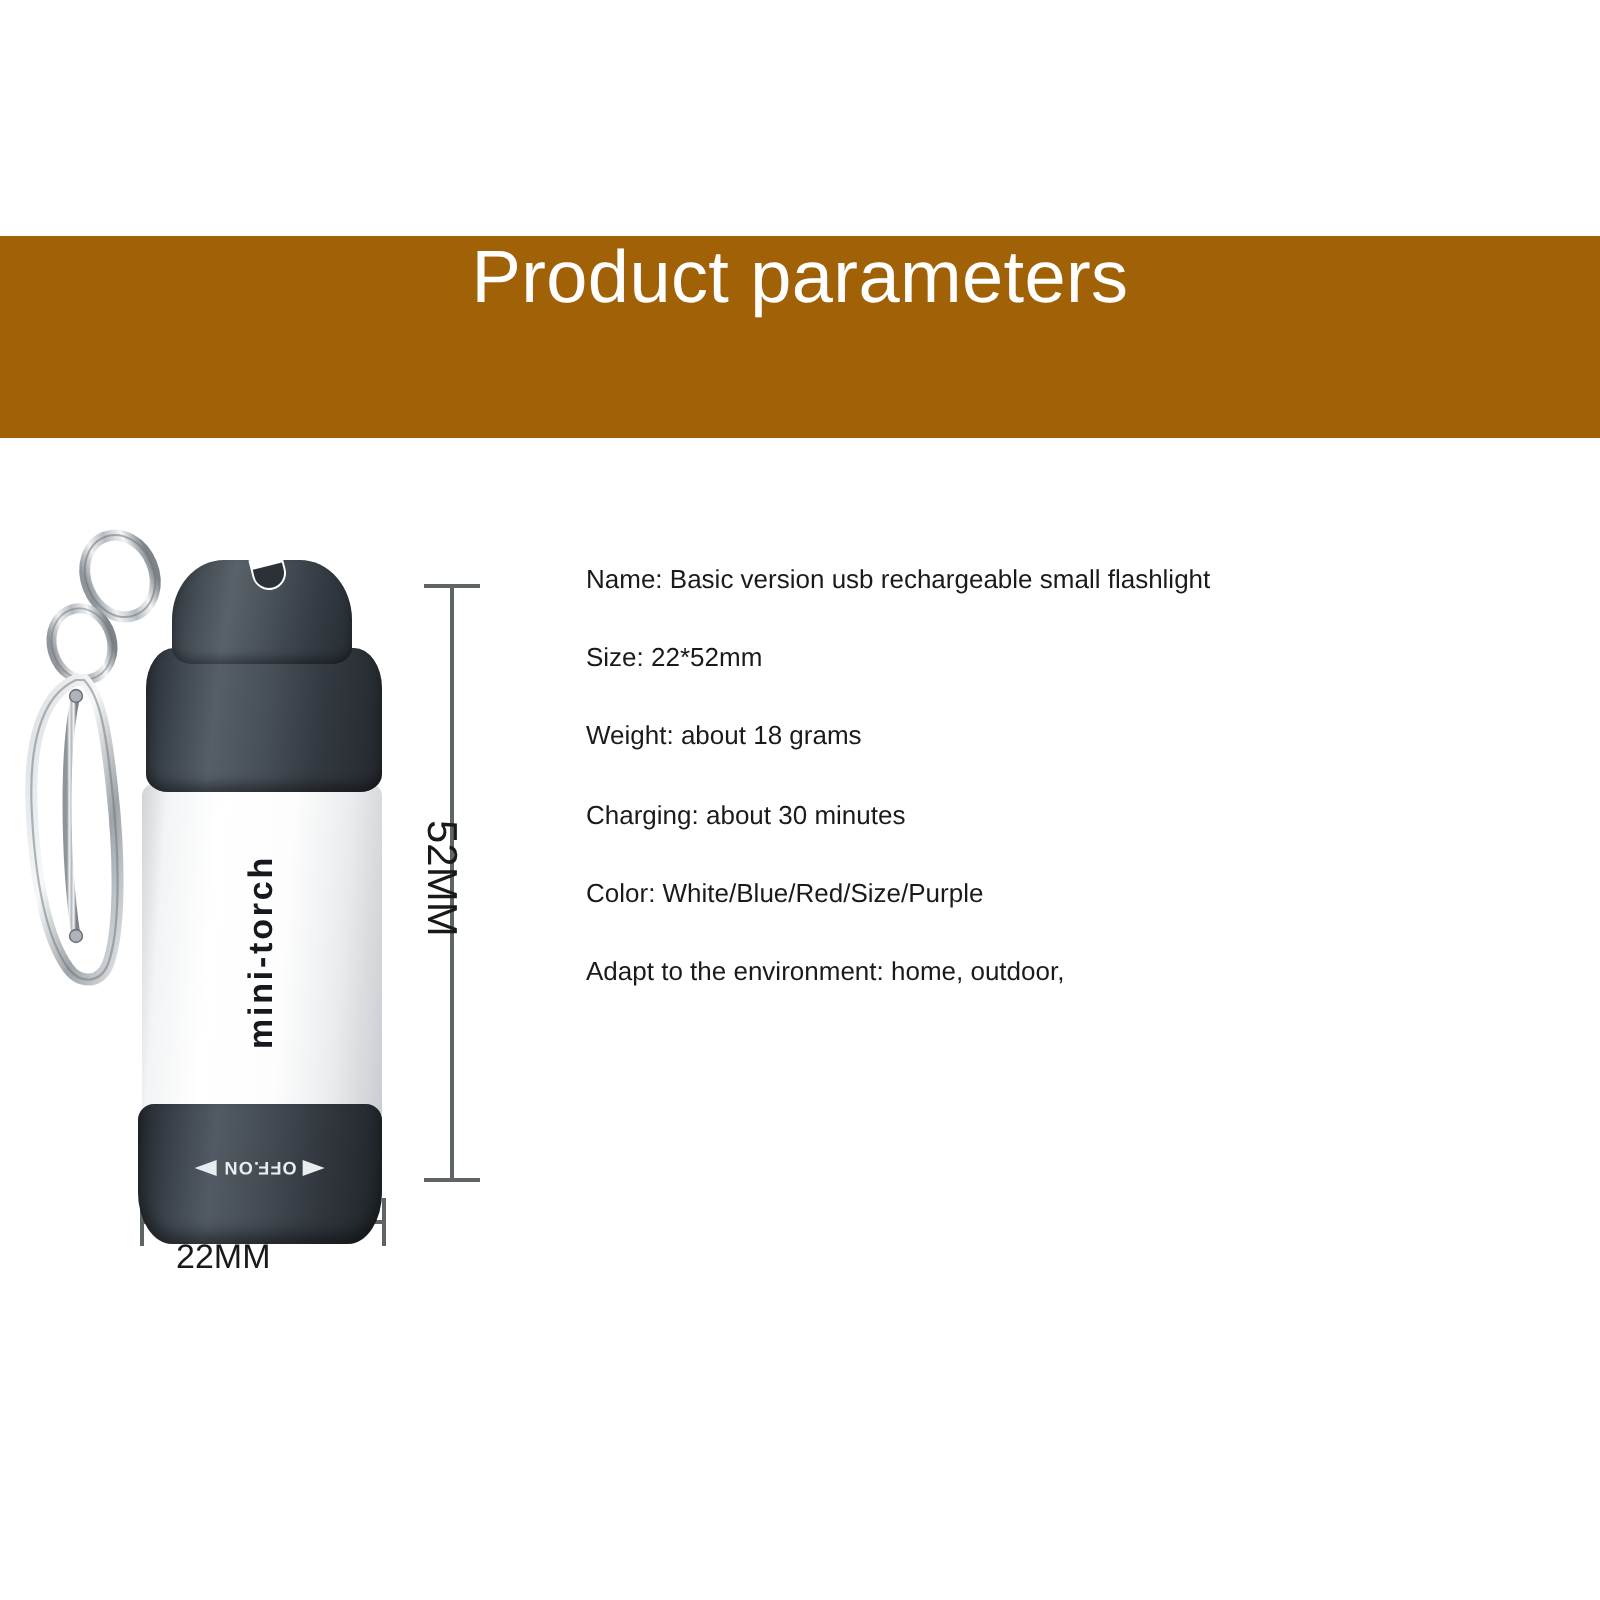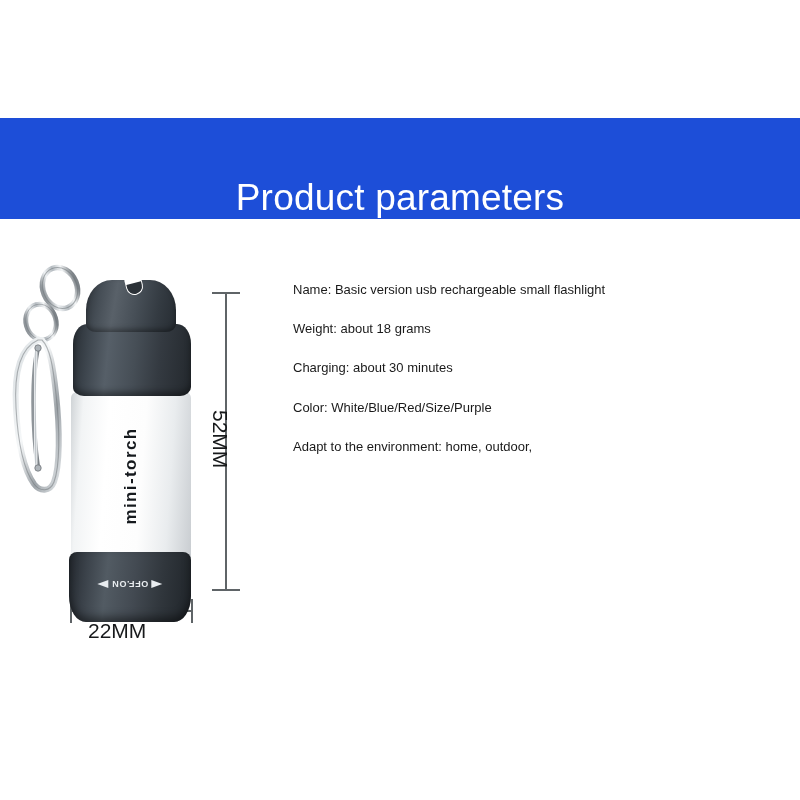--- a/index.html
+++ b/index.html
@@ -16,23 +16,23 @@
     -webkit-font-smoothing: antialiased;
   }
 
   
   .header-band {
     position: absolute;
     left: 0;
     top: 118px;
     width: 800px;
     height: 101px;
-    background: #1d4ed8;
+    background: #a16207;
     display: flex;
-    align-items: flex-end;
+    align-items: flex-start;
     justify-content: center;
   }
   .header-title {
     color: #ffffff;
     font-size: 37px;
     font-weight: 400;
     letter-spacing: 0.2px;
     font-family: "Liberation Sans", sans-serif;
     white-space: nowrap;
   }
@@ -261,21 +261,21 @@
     width: 2px;
     height: 24px;
     background: #5f6467;
   }
   .dim-h::before { left: 0; }
   .dim-h::after  { right: 0; }
   .dim-h-label {
     position: absolute;
     left: 88px;
     top: 619px;
-    font-size: 21px;
+    font-size: 17px;
     color: #17191b;
     font-family: "Liberation Sans", sans-serif;
     white-space: nowrap;
   }
 </style>
 </head>
 <body>
 
 <div class="header-band">
   <div class="header-title">Product parameters</div>
@@ -347,17 +347,18 @@
 </div>
 
 <div class="dim-v"></div>
 <div class="dim-v-label">52MM</div>
 
 <div class="dim-h"></div>
 <div class="dim-h-label">22MM</div>
 
 <div class="specs">
   <div class="spec-line">Name: Basic version usb rechargeable small flashlight</div>
+  <div class="spec-line">Size: 22*52mm</div>
   <div class="spec-line">Weight: about 18 grams</div>
   <div class="spec-line">Charging: about 30 minutes</div>
   <div class="spec-line">Color: White/Blue/Red/Size/Purple</div>
   <div class="spec-line">Adapt to the environment: home, outdoor,</div>
 </div>
 
 </body></html>

